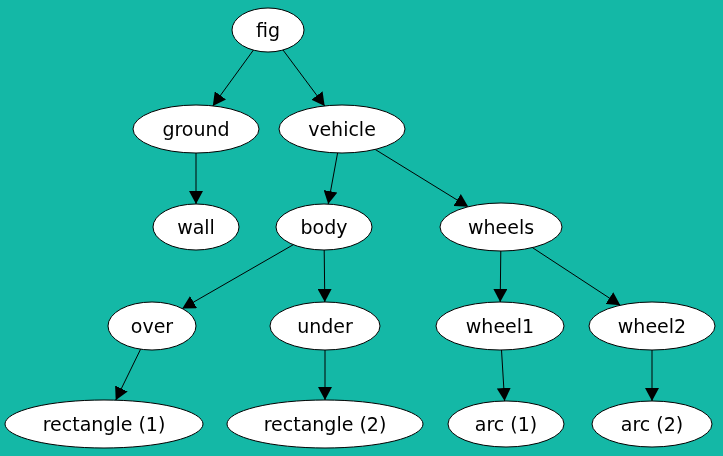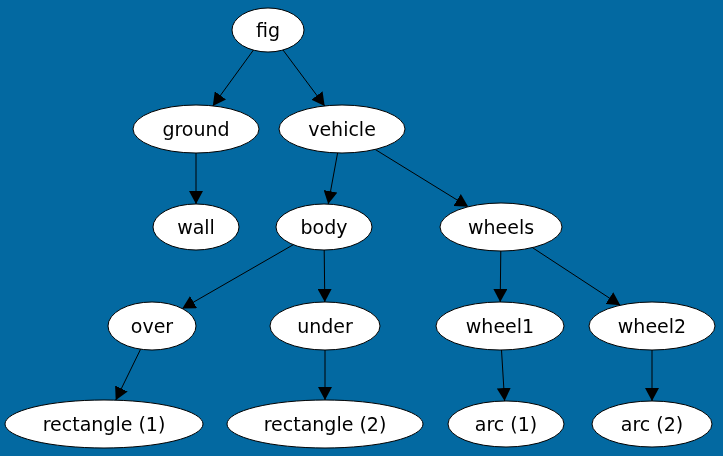--- a/index.html
+++ b/index.html
@@ -3,21 +3,21 @@
 <meta charset="utf-8">
 <style>
   html, body {
     margin: 0;
     padding: 0;
     background: #ffffff;
   }
   .canvas {
     width: 723px;
     height: 456px;
-    background: #0369a1;
+    background: #14b8a6;
     position: relative;
     overflow: hidden;
     font-family: "DejaVu Sans", sans-serif;
   }
   svg { display: block; }
   .node-ellipse {
     fill: #ffffff;
     stroke: #000000;
     stroke-width: 1;
   }

